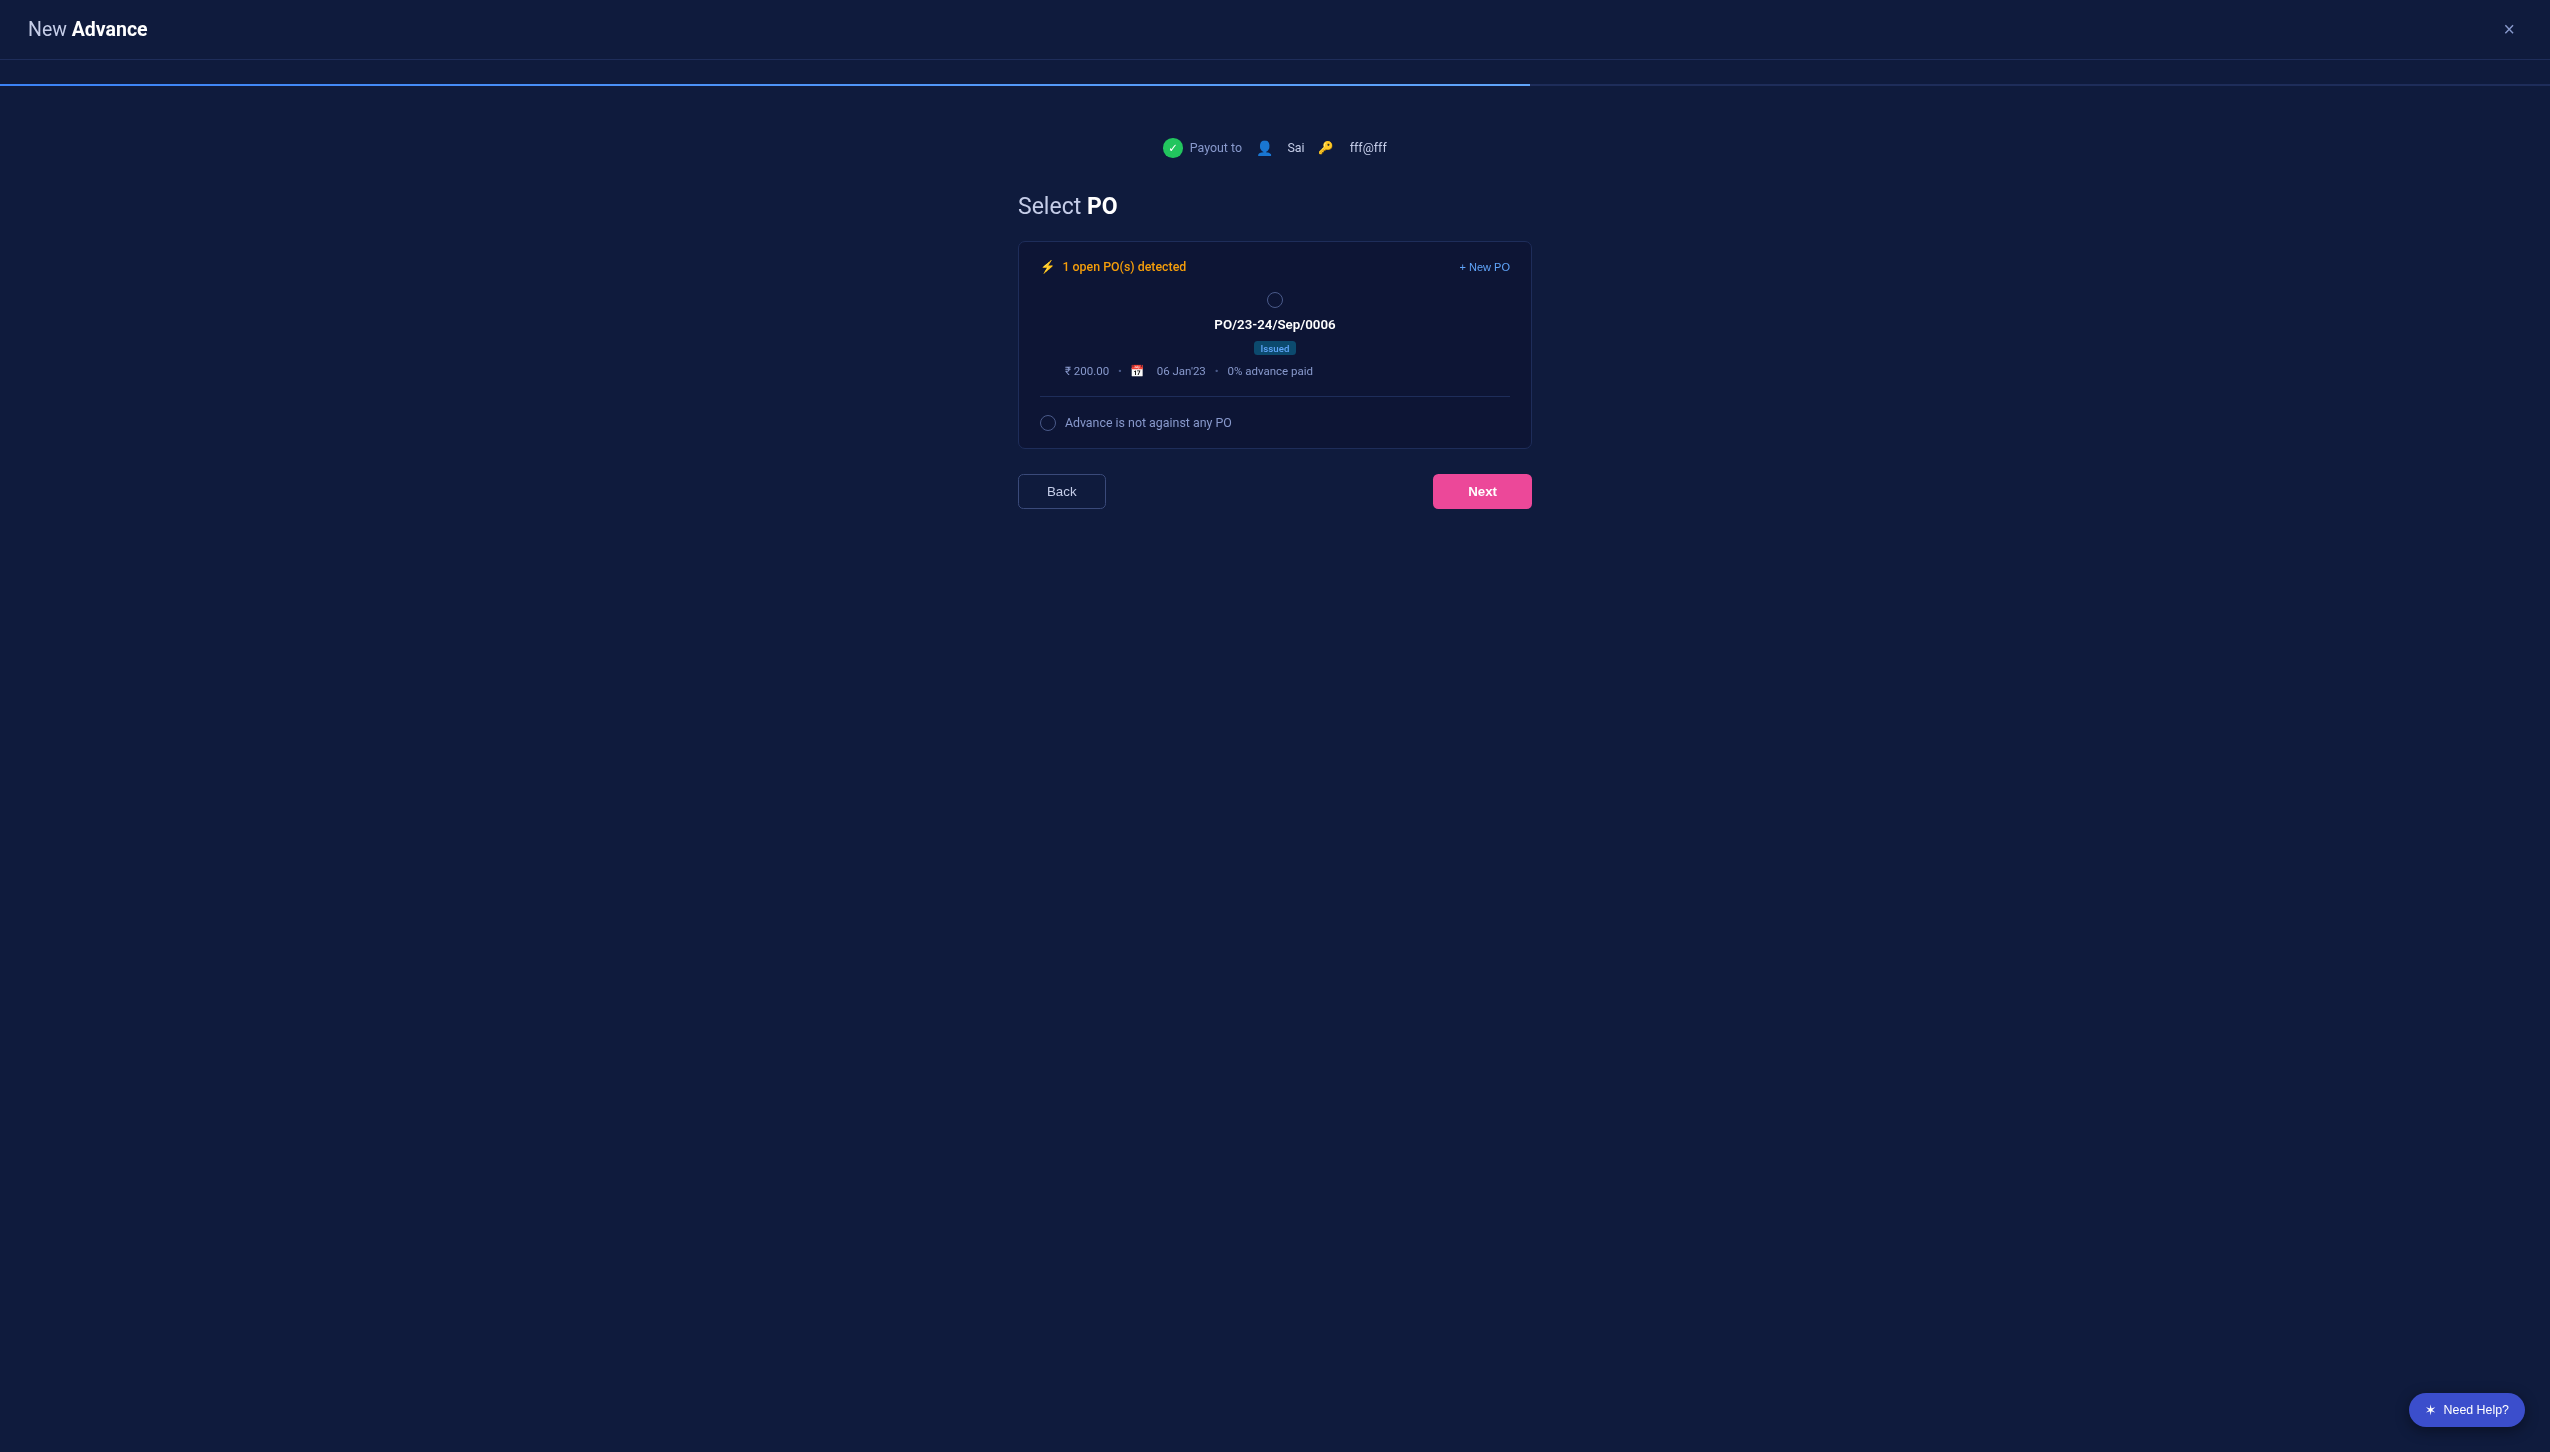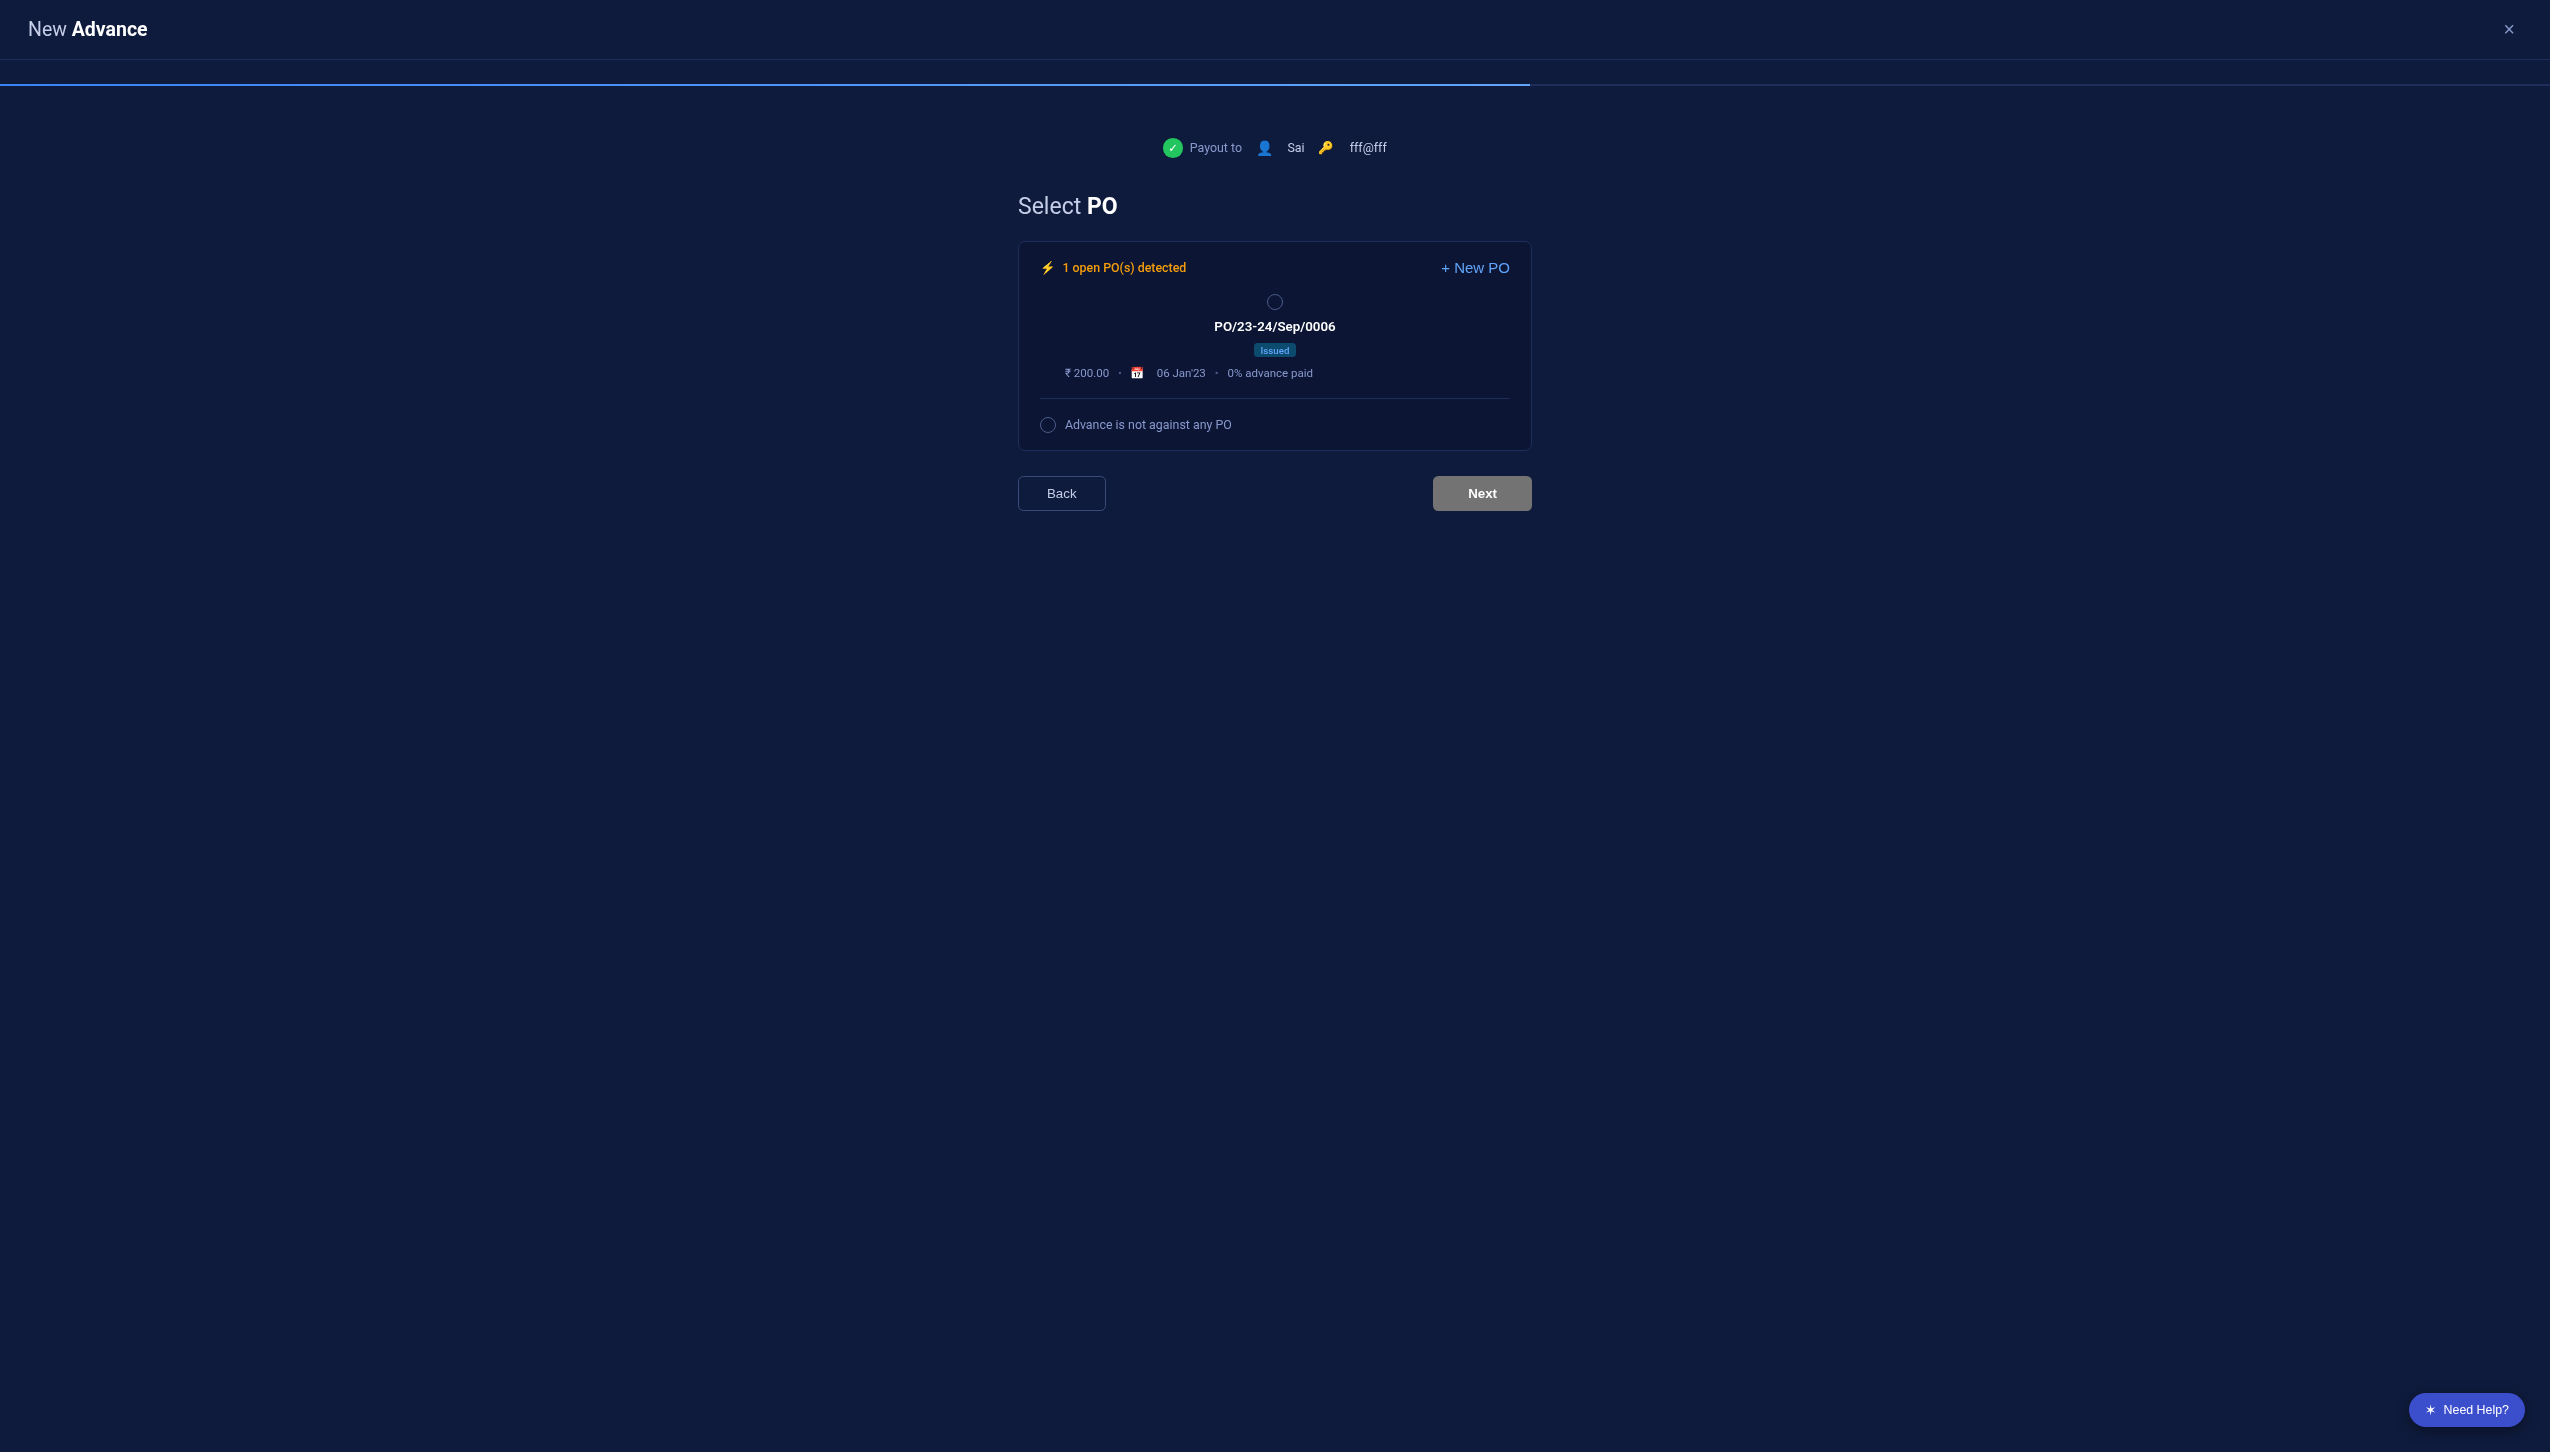--- a/index.html
+++ b/index.html
@@ -154,21 +154,21 @@
       font-size: 12.4px;
     }
 
     .new-po-button {
       display: flex;
       align-items: center;
       gap: 5.3px;
       background: none;
       border: none;
       color: #60a5fa;
-      font-size: 15px;
+      font-size: 11px;
       font-weight: 500;
       cursor: pointer;
     }
 
     .po-item {
       display: flex;
       flex-direction: column;
       gap: 8.9px;
       padding-bottom: 17.7px;
       border-bottom: 0.9px solid #1e2d5a;
@@ -253,21 +253,21 @@
       border: 1.3px solid #3a4a7a;
       color: #c5cde8;
       font-size: 13.3px;
       padding: 8.9px 28px;
       border-radius: 5.3px;
       cursor: pointer;
       font-weight: 500;
     }
 
     .next-button {
-      background: #737373;
+      background: #ec4899;
       border: none;
       color: #ffffff;
       font-size: 13.3px;
       font-weight: 600;
       padding: 9.7px 35px;
       border-radius: 5.3px;
       cursor: pointer;
     }
 
     .need-help-btn {

